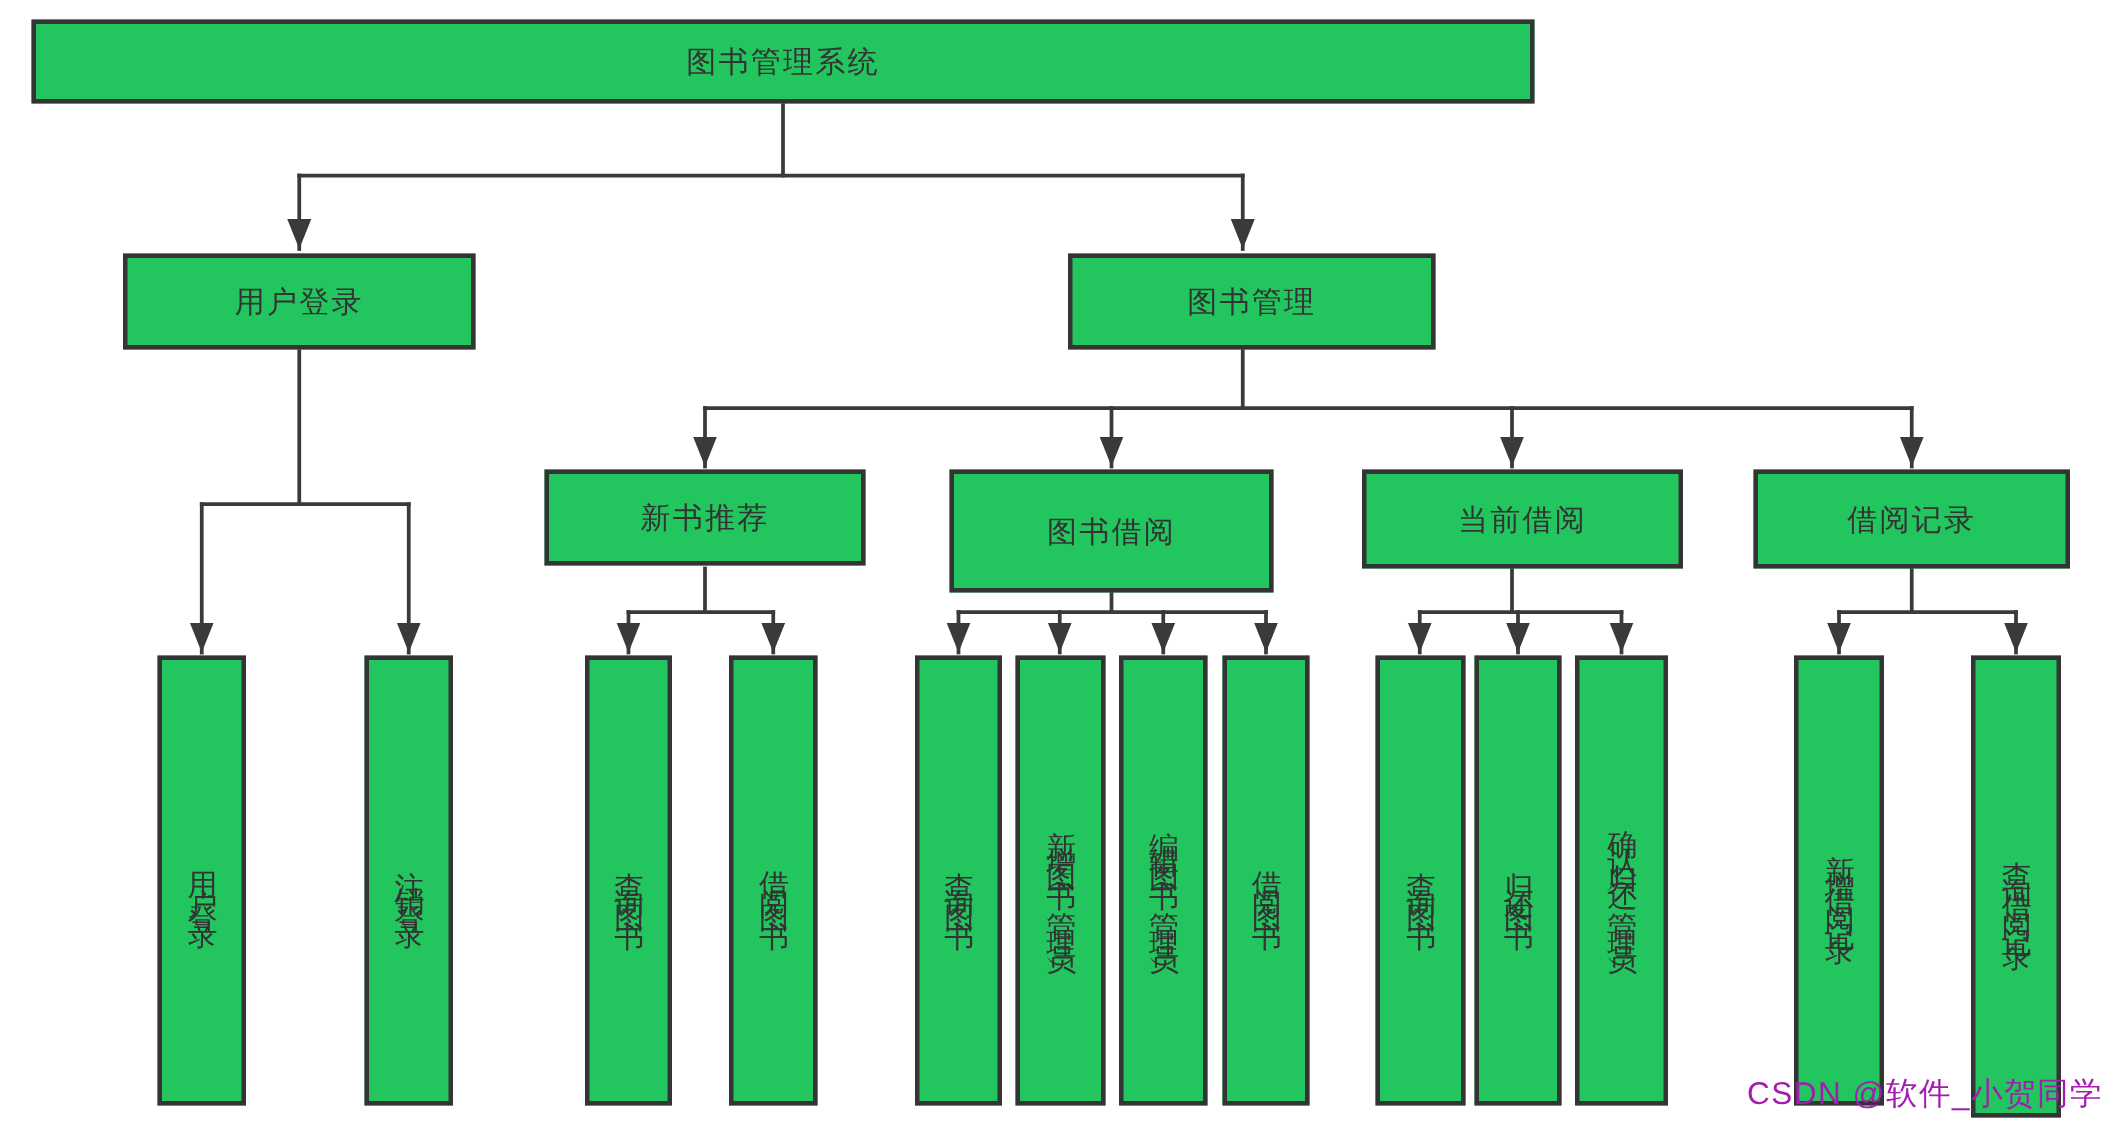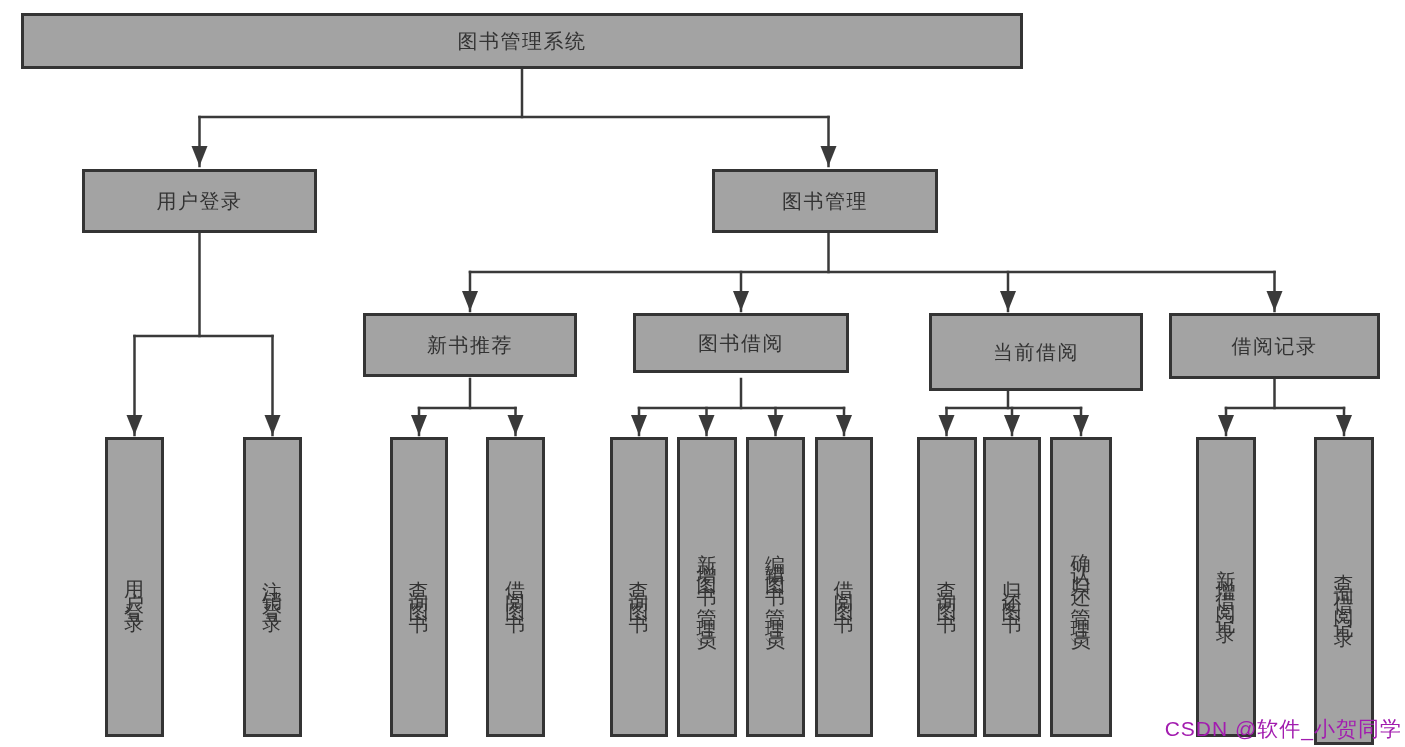--- a/index.html
+++ b/index.html
@@ -17,21 +17,21 @@
   }
   .connectors {
     position: absolute;
     left: 0; top: 0;
     width: 1405px;
     height: 747px;
   }
   .box {
     position: absolute;
     box-sizing: border-box;
-    background: #a3a3a3;
+    background: #22c55e;
     border: 3px solid #343434;
     display: flex;
     align-items: center;
     justify-content: center;
     color: #333333;
   }
   .hbox span {
     font-size: 20px;
     letter-spacing: 1.5px;
     white-space: nowrap;
@@ -109,31 +109,31 @@
     </g>
   </svg>
 
   <div class="box hbox" style="left:21px; top:13px; width:1002px; height:56px;">
     <span>图书管理系统</span>
   </div>
 
   <div class="box hbox" style="left:82px; top:169px; width:235px; height:64px;">
     <span>用户登录</span>
   </div>
-  <div class="box hbox" style="left:712px; top:169px; width:226px; height:64px;">
+  <div class="box hbox" style="left:712px; top:169px; width:245px; height:64px;">
     <span>图书管理</span>
   </div>
 
   <div class="box hbox" style="left:363px; top:313px; width:214px; height:64px;">
     <span>新书推荐</span>
   </div>
-  <div class="box hbox" style="left:633px; top:313px; width:216px; height:60px;">
+  <div class="box hbox" style="left:633px; top:313px; width:216px; height:82px;">
     <span>图书借阅</span>
   </div>
-  <div class="box hbox" style="left:929px; top:313px; width:214px; height:78px;">
+  <div class="box hbox" style="left:908px; top:313px; width:214px; height:66px;">
     <span>当前借阅</span>
   </div>
   <div class="box hbox" style="left:1169px; top:313px; width:211px; height:66px;">
     <span>借阅记录</span>
   </div>
 
   <div class="box vbox" style="left:105px; top:437px; width:59px; height:300px;">
     <span>用户登录</span>
   </div>
   <div class="box vbox" style="left:243px; top:437px; width:59px; height:300px;">

